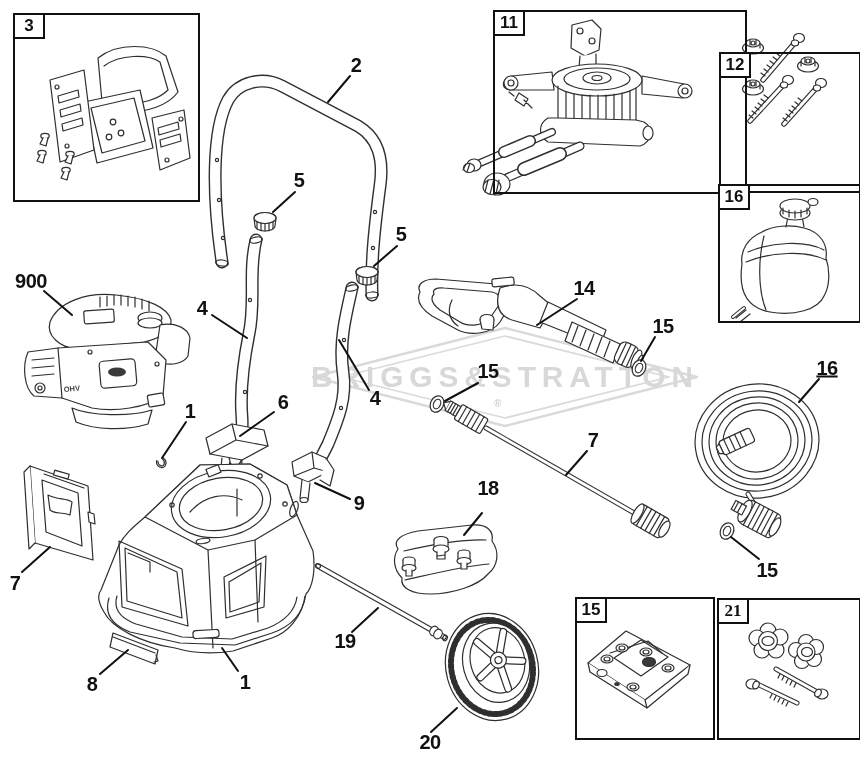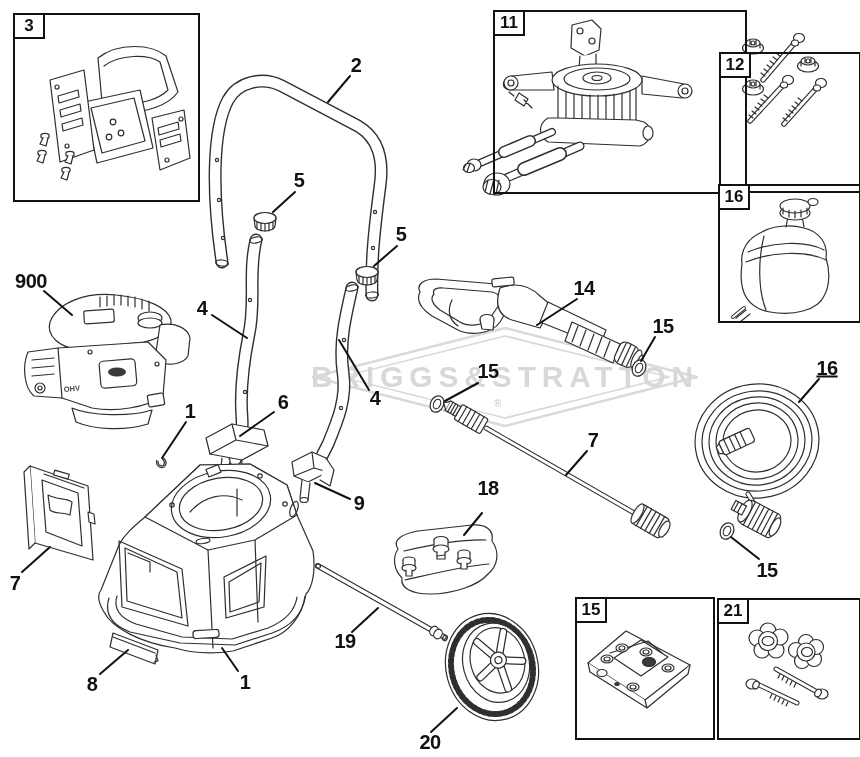--- a/index.html
+++ b/index.html
@@ -469,21 +469,21 @@
 </div>
 <div class="panel" style="left:719px;top:12px;width:138px;height:137px;margin-top:40px;">
   <div class="panel-label">12</div>
 </div>
 <div class="panel" style="left:718px;top:184px;width:139px;height:135px;">
   <div class="panel-label">16</div>
 </div>
 <div class="panel" style="left:575px;top:597px;width:136px;height:139px;">
   <div class="panel-label">15</div>
 </div>
-<div class="panel" style="left:717px;top:598px;width:140px;height:138px;">
+<div class="panel" style="left:717px;top:598px;width:140px;height:138px;font-family:Liberation Serif, serif;">
   <div class="panel-label">21</div>
 </div>
 
 <div class="callout" style="left:356px;top:65px;">2</div>
 <div class="callout" style="left:299px;top:180px;">5</div>
 <div class="callout" style="left:401px;top:234px;">5</div>
 <div class="callout" style="left:31px;top:281px;text-align:right;">900</div>
 <div class="callout" style="left:202px;top:308px;">4</div>
 <div class="callout" style="left:375px;top:398px;">4</div>
 <div class="callout" style="left:584px;top:288px;text-align:center;">14</div>

